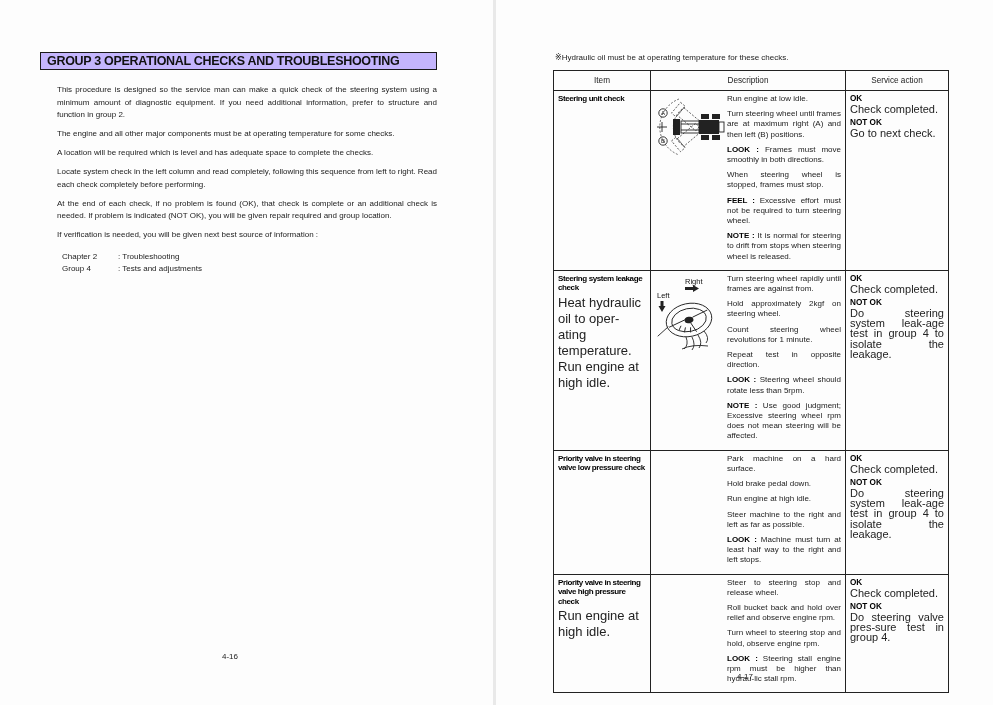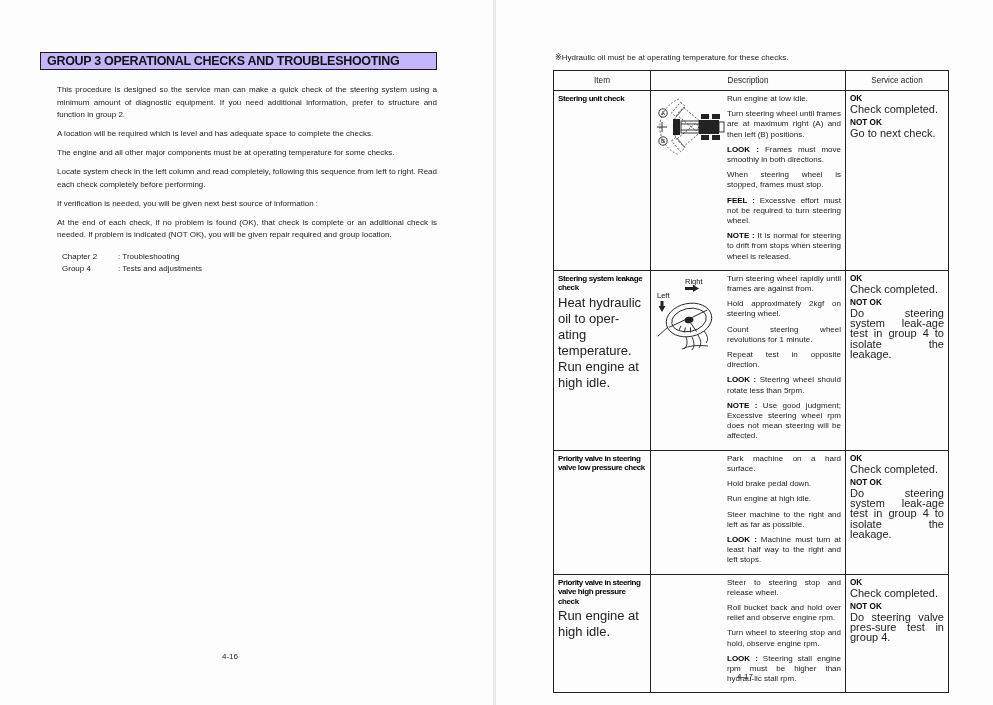--- a/index.html
+++ b/index.html
@@ -56,25 +56,25 @@
 
 <div class="spread">
   <div class="page-divider"></div>
 
   <div class="left-page">
     <div class="title-bar">
       <span>GROUP 3  OPERATIONAL CHECKS AND TROUBLESHOOTING</span>
     </div>
     <div class="paras">
       <div class="para">This procedure is designed so the service man can make a quick check of the steering system using a minimum amount of diagnostic equipment. If you need additional information, prefer to structure and function in group 2.</div>
+      <div class="para">The engine and all other major components must be at operating temperature for some checks.</div>
       <div class="para">A location will be required which is level and has adequate space to complete the checks.</div>
-      <div class="para">The engine and all other major components must be at operating temperature for some checks.</div>
       <div class="para">Locate system check in the left column and read completely, following this sequence from left to right. Read each check completely before performing.</div>
+      <div class="para">At the end of each check, if no problem is found (OK), that check is complete or an additional check is needed. If problem is indicated (NOT OK), you will be given repair required and group location.</div>
       <div class="para">If verification is needed, you will be given next best source of information :</div>
-      <div class="para">At the end of each check, if no problem is found (OK), that check is complete or an additional check is needed. If problem is indicated (NOT OK), you will be given repair required and group location.</div>
     </div>
     <div class="refs">
       <div class="ref-row">
         <span class="ref-label">Chapter 2</span>
         <span>: Troubleshooting</span>
       </div>
       <div class="ref-row">
         <span class="ref-label">Group 4</span>
         <span>: Tests and adjustments</span>
       </div>

